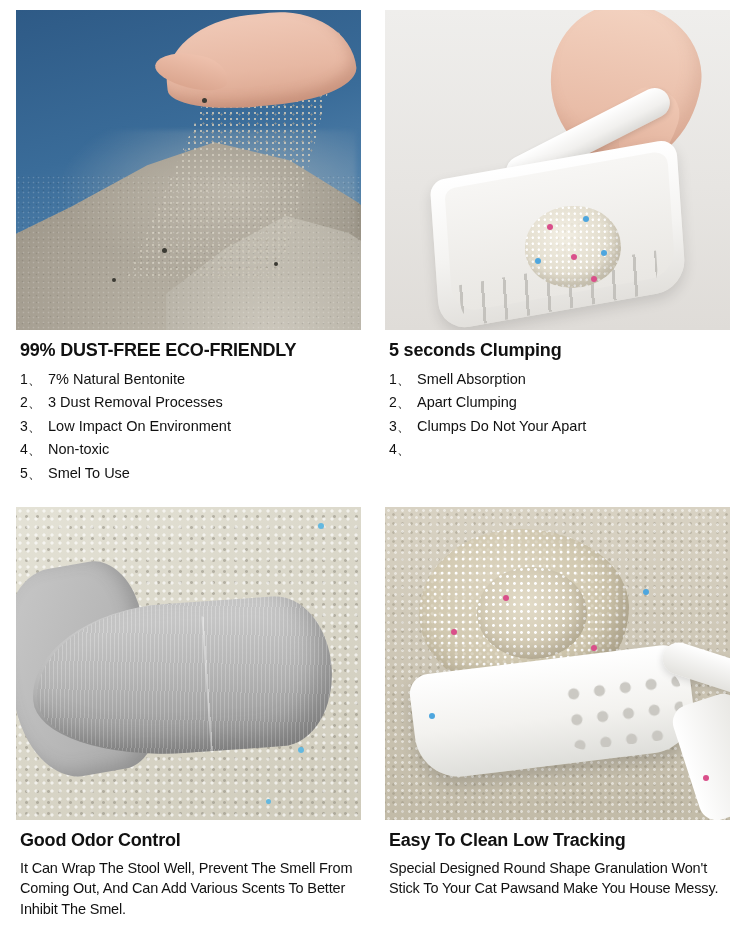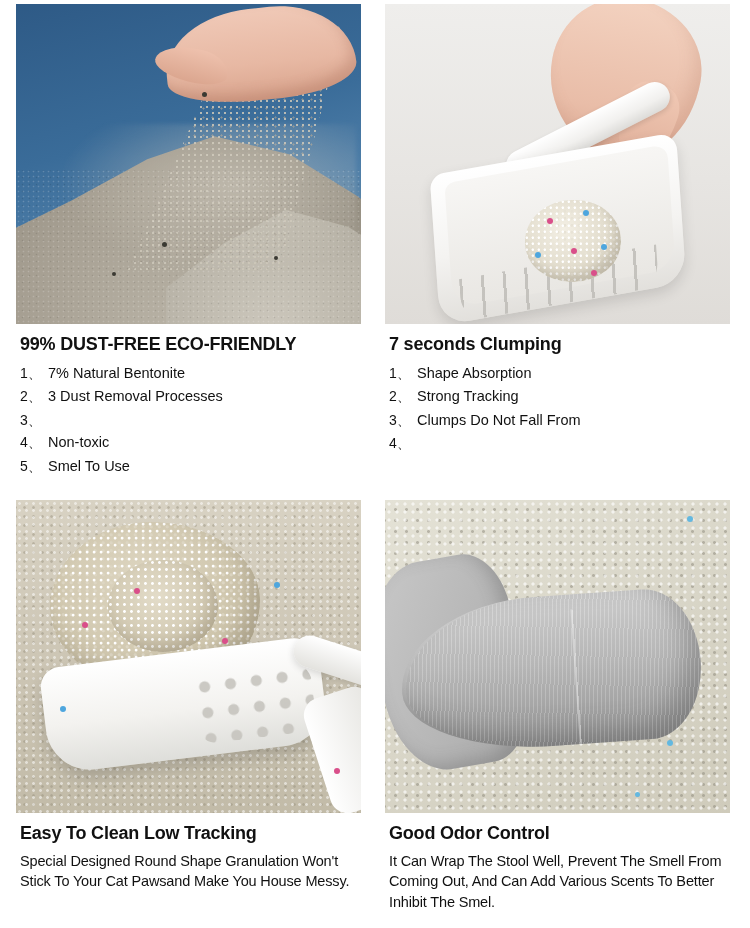--- a/index.html
+++ b/index.html
@@ -12,21 +12,21 @@
     height: 928px;
     font-family: "Liberation Sans", sans-serif;
     color: #111111;
     overflow: hidden;
   }
   .page {
     width: 750px;
     height: 928px;
     position: relative;
     box-sizing: border-box;
-    padding: 4px 16px 0 16px;
+    padding: 10px 16px 0 16px;
   }
   .grid {
     display: grid;
     grid-template-columns: 345px 345px;
     column-gap: 24px;
     row-gap: 0px;
   }
   .cell {
     width: 345px;
   }
@@ -305,20 +305,21 @@
         <li>
             <span class="num">1、</span>
             <span>7% Natural Bentonite</span>
           </li>
         <li>
             <span class="num">2、</span>
             <span>3 Dust Removal Processes</span>
           </li>
         <li>
             <span class="num">3、</span>
+            <span>Low Impact On Environment</span>
           </li>
         <li>
             <span class="num">4、</span>
             <span>Non-toxic</span>
           </li>
         <li>
             <span class="num">5、</span>
             <span> Smel To Use</span>
           </li>
       </ol>
@@ -334,42 +335,57 @@
         <div class="p2-scoop-inner"></div>
         <div class="p2-slots"></div>
         <div class="p2-clump"></div>
         <div class="dot" style="left:162px; top:214px; background:#d94f8a;"></div>
         <div class="dot" style="left:198px; top:206px; background:#4ea6de;"></div>
         <div class="dot" style="left:186px; top:244px; background:#d94f8a;"></div>
         <div class="dot" style="left:216px; top:240px; background:#4ea6de;"></div>
         <div class="dot" style="left:150px; top:248px; background:#4ea6de;"></div>
         <div class="dot" style="left:206px; top:266px; background:#d94f8a;"></div>
       </div>
-      <div class="cap-title">7 seconds Clumping</div>
+      <div class="cap-title">5 seconds Clumping</div>
       <ol class="features">
         <li>
             <span class="num">1、</span>
-            <span>Shape Absorption</span>
+            <span>Smell Absorption</span>
           </li>
         <li>
             <span class="num">2、</span>
-            <span>Strong Tracking</span>
+            <span>Apart Clumping</span>
           </li>
         <li>
             <span class="num">3、</span>
-            <span>Clumps Do Not Fall From</span>
+            <span>Clumps Do Not Your Apart</span>
           </li>
         <li>
             <span class="num">4、</span>
           </li>
       </ol>
     </div>
 
     <div class="row-gap"></div>
     <div class="row-gap"></div>
+
+    <div class="cell bottom">
+      <div class="photo">
+        <div class="p4-bg"></div>
+        <div class="p4-leg"></div>
+        <div class="p4-paw"></div>
+        <div class="p4-fur"></div>
+        <div class="p4-toes"></div>
+        <div class="dot" style="left:302px; top:16px; background:#63b8e0;"></div>
+        <div class="dot" style="left:282px; top:240px; background:#63b8e0;"></div>
+        <div class="dot" style="left:250px; top:292px; background:#63b8e0; width:5px; height:5px;"></div>
+      </div>
+      <div class="cap-title">Good Odor Control</div>
+      <p class="para">It Can Wrap The Stool Well, Prevent The Smell From Coming Out, And Can Add Various Scents To Better Inhibit The Smel.</p>
+    </div>
 
     <div class="cell bottom">
       <div class="photo">
         <div class="p3-bg"></div>
         <div class="p3-clump"></div>
         <div class="p3-clump2"></div>
         <div class="p3-scoop"></div>
         <div class="p3-holes"></div>
         <div class="p3-handle"></div>
         <div class="p3-handle2"></div>
@@ -377,29 +393,14 @@
         <div class="dot" style="left:118px; top:88px; background:#d94f8a;"></div>
         <div class="dot" style="left:206px; top:138px; background:#d94f8a;"></div>
         <div class="dot" style="left:44px; top:206px; background:#4ea6de;"></div>
         <div class="dot" style="left:258px; top:82px; background:#4ea6de;"></div>
         <div class="dot" style="left:318px; top:268px; background:#d94f8a;"></div>
       </div>
       <div class="cap-title">Easy To Clean Low Tracking</div>
       <p class="para">Special Designed Round Shape Granulation Won't Stick To Your Cat Pawsand Make You House Messy.</p>
     </div>
 
-    <div class="cell bottom">
-      <div class="photo">
-        <div class="p4-bg"></div>
-        <div class="p4-leg"></div>
-        <div class="p4-paw"></div>
-        <div class="p4-fur"></div>
-        <div class="p4-toes"></div>
-        <div class="dot" style="left:302px; top:16px; background:#63b8e0;"></div>
-        <div class="dot" style="left:282px; top:240px; background:#63b8e0;"></div>
-        <div class="dot" style="left:250px; top:292px; background:#63b8e0; width:5px; height:5px;"></div>
-      </div>
-      <div class="cap-title">Good Odor Control</div>
-      <p class="para">It Can Wrap The Stool Well, Prevent The Smell From Coming Out, And Can Add Various Scents To Better Inhibit The Smel.</p>
-    </div>
-
   </div>
 </div>
 
 </body></html>

